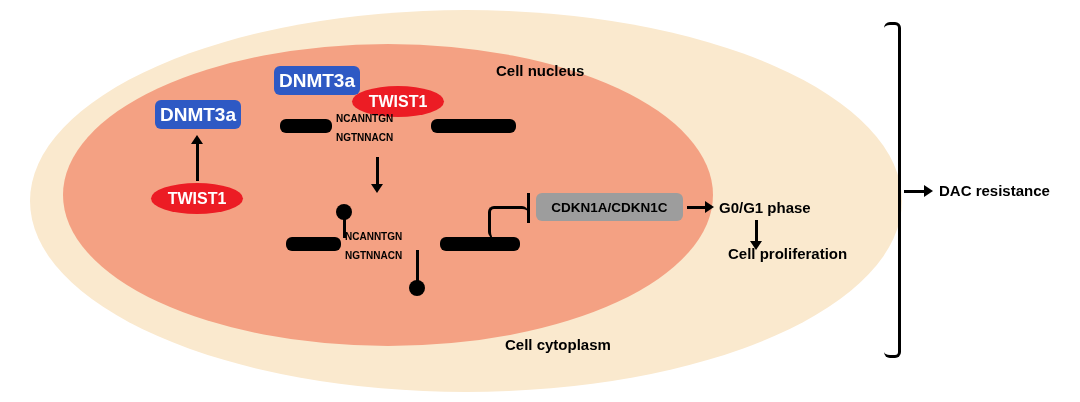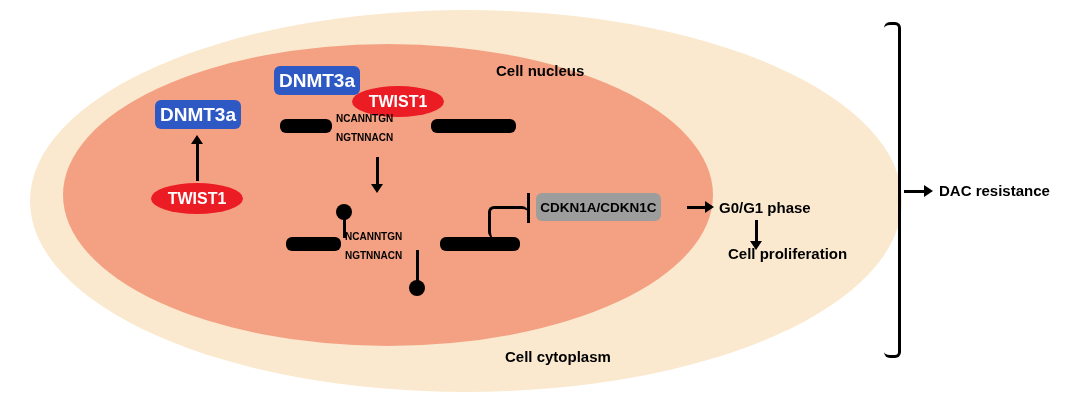--- a/index.html
+++ b/index.html
@@ -18,21 +18,21 @@
     background: #FAE9CE; border-radius: 50%;
   }
   .nucleus {
     position: absolute; left: 63px; top: 44px; width: 650px; height: 302px;
     background: #F4A183; border-radius: 50%;
   }
 
   
   .lbl { position: absolute; font-weight: bold; color: #000; font-size: 15px; white-space: nowrap; }
   .nucleus-lbl   { left: 496px; top: 62px; }
-  .cytoplasm-lbl { left: 505px; top: 348px; }
+  .cytoplasm-lbl { left: 505px; top: 336px; }
   .g0g1-lbl      { left: 719px; top: 199px; }
   .prolif-lbl    { left: 699px; top: 245px; margin-left: 29px; }
   .dac-lbl       { left: 939px; top: 182px; }
 
   
   .blue-box {
     position: absolute; background: #2E59C4; color: #fff; font-weight: bold;
     font-size: 19px; display: flex; align-items: center; justify-content: center;
     border-radius: 6px;
   }
@@ -41,21 +41,21 @@
 
   .red-ellipse {
     position: absolute; background: #EC1C24; color: #fff; font-weight: bold;
     font-size: 16px; display: flex; align-items: center; justify-content: center;
     border-radius: 50%;
   }
   .twist1-left { left: 151px; top: 183px; width: 92px; height: 31px; }
   .twist1-top  { left: 352px; top: 86px;  width: 92px; height: 31px; }
 
   .gray-box {
-    position: absolute; left: 536px; top: 193px; width: 125px; height: 28px;
+    position: absolute; left: 536px; top: 193px; width: 147px; height: 28px;
     background: #9D9D9D; color: #000; font-weight: bold; font-size: 13.5px;
     display: flex; align-items: center; justify-content: center;
   }
 
   
   .bar { position: absolute; background: #000; height: 14px; }
   .bar-u-left  { left: 280px; top: 119px; width: 52px; }
   .bar-u-right { left: 431px; top: 119px; width: 85px; }
   .bar-l-left  { left: 286px; top: 237px; width: 55px; }
   .bar-l-right { left: 440px; top: 237px; width: 80px; }

